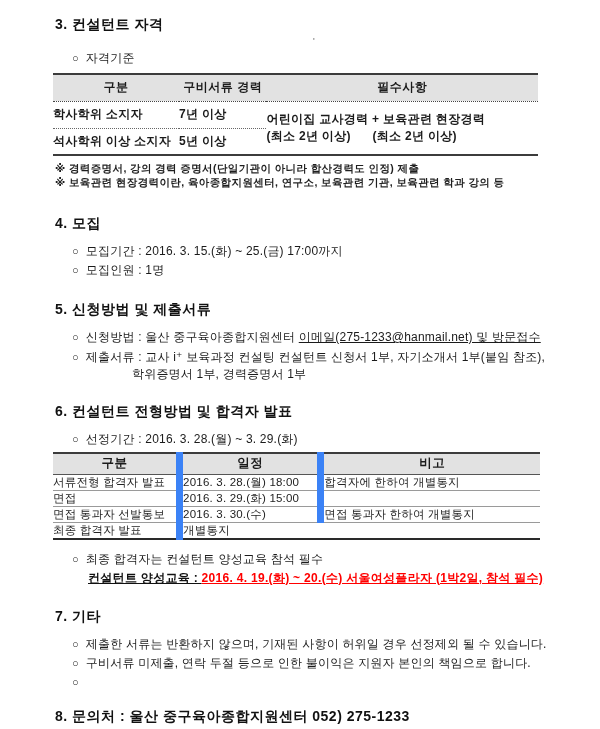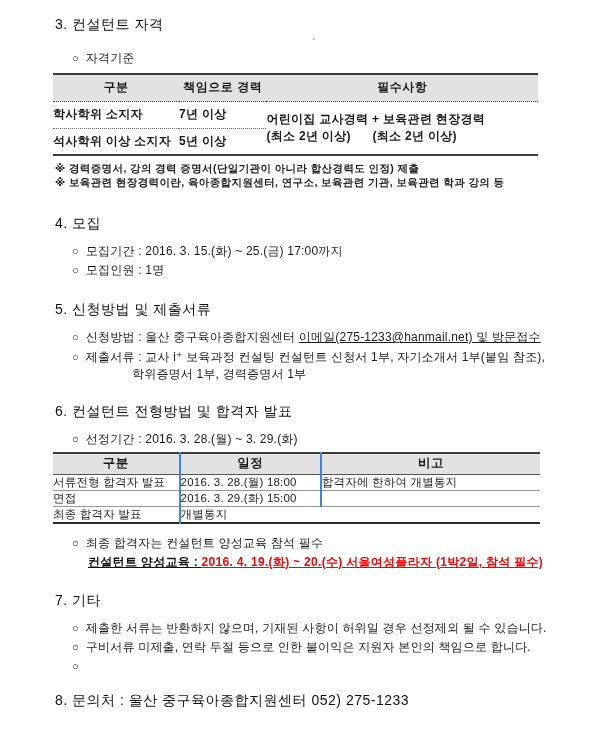--- a/index.html
+++ b/index.html
@@ -6,21 +6,21 @@
   html, body { width: 600px; height: 729px; background: #ffffff; overflow: hidden; }
   body {
     font-family: "Liberation Sans", "DejaVu Sans", sans-serif;
     color: #1b1b1b;
     position: relative;
   }
   .doc { padding: 16px 40px 0 55px; }
 
   .sec-title {
     font-size: 14px;
-    font-weight: normal;
+    font-weight: bold;
     letter-spacing: 0.5px;
     color: #111;
   }
   .line {
     font-size: 12px;
     line-height: 17px;
     display: flex;
     align-items: baseline;
     padding-left: 17px;
     letter-spacing: 0.2px;
@@ -85,21 +85,21 @@
     border-bottom: 1px solid #555;
     letter-spacing: 0.5px;
   }
   .t2 td {
     height: 16px;
     text-align: left;
     border-bottom: 1px solid #9a9a9a;
     letter-spacing: 0.2px;
     color: #222;
   }
-  .t2 th + th, .t2 td + td { border-left: 2px solid #3b82f6; }
+  .t2 th + th, .t2 td + td { border-left: 7px solid #3b82f6; }
   .t2 tr:last-child td { border-bottom: none; }
 
   u.black { text-decoration: underline; }
   .training-line {
     font-size: 12px;
     font-weight: bold;
     padding-left: 33px;
     line-height: 17px;
     letter-spacing: 0.3px;
   }
@@ -142,21 +142,21 @@
 
   <table class="t1">
     <colgroup>
         <col style="width:26%">
         <col style="width:18%">
         <col style="width:56%">
       </colgroup>
     <tbody>
         <tr>
       <th>구분</th>
-      <th>책임으로 경력</th>
+      <th>구비서류 경력</th>
       <th>필수사항</th>
     </tr>
     <tr class="dotrow">
       <td class="dot">학사학위 소지자</td>
       <td class="dot">7년 이상</td>
       <td class="req" rowspan="2">
         <div>어린이집 교사경력 + 보육관련 현장경력</div>
         <div class="pre">(최소 2년 이상)      (최소 2년 이상)</div>
       </td>
     </tr>
@@ -215,20 +215,25 @@
       <td>서류전형 합격자 발표</td>
       <td>2016. 3. 28.(월) 18:00</td>
       <td>합격자에 한하여 개별통지</td>
     </tr>
     <tr>
       <td>면접</td>
       <td>2016. 3. 29.(화) 15:00</td>
       <td></td>
     </tr>
     <tr>
+      <td>면접 통과자 선발통보</td>
+      <td>2016. 3. 30.(수)</td>
+      <td>면접 통과자 한하여 개별통지</td>
+    </tr>
+    <tr>
       <td>최종 합격자 발표</td>
       <td colspan="2">개별통지</td>
     </tr>
   </tbody>
     </table>
 
   <div class="line mt-fin">
     <span class="bullet">○</span>
     <span>최종 합격자는 컨설턴트 양성교육 참석 필수</span>
   </div>

